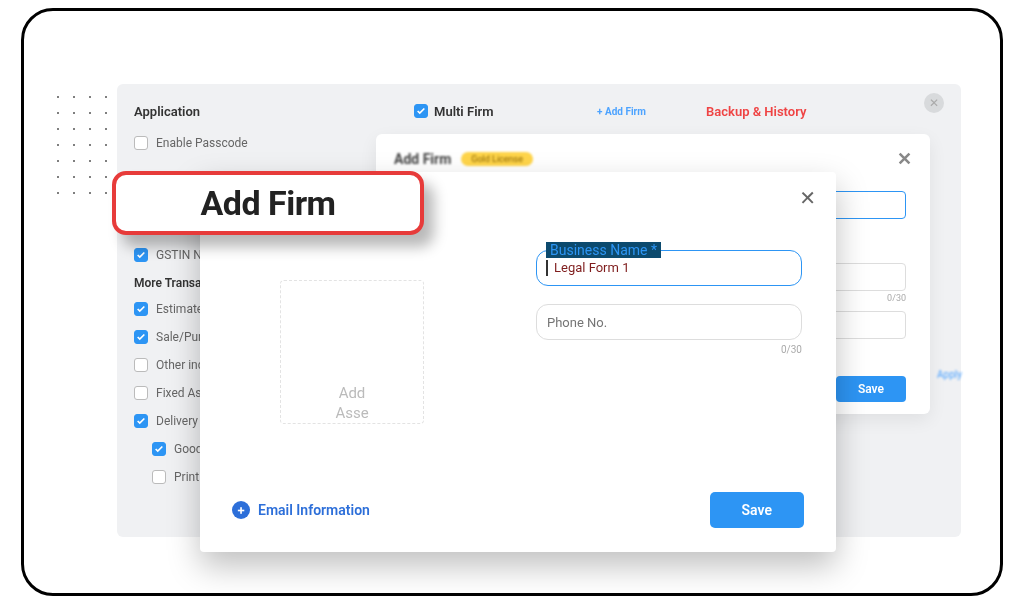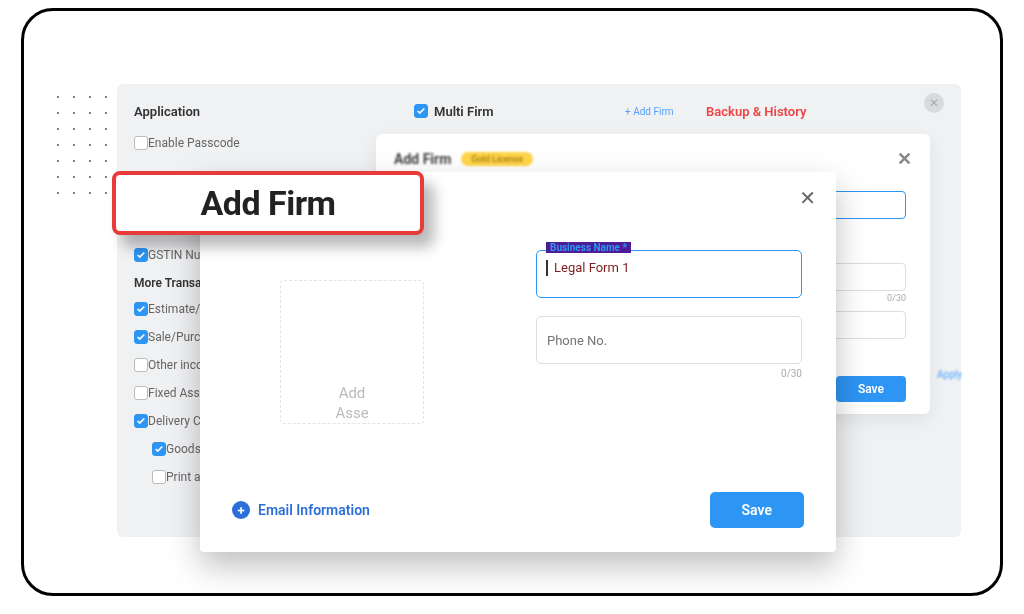--- a/index.html
+++ b/index.html
@@ -20,26 +20,26 @@
   position: absolute; left: 93px; top: 73px; width: 844px; height: 453px;
   background: #f0f1f3; border-radius: 6px;
 }
 
 .top-row {
   position: absolute; left: 110px; top: 88px; width: 810px; height: 24px;
   display: flex; align-items: center;
 }
 .section-label { font-size: 13px; font-weight: 600; color: #333; }
 .multi-firm-group { position: absolute; left: 280px; display: flex; align-items: center; gap: 6px; }
-.add-firm-link { position: absolute; left: 491px; font-size: 10px; color: #4da3ff; }
+.add-firm-link { position: absolute; left: 463px; font-size: 10px; color: #4da3ff; font-weight: bold; }
 .backup-label { position: absolute; left: 572px; font-size: 13px; font-weight: 600; color: #ef4444; }
 .tr-close { position: absolute; right: 0; top: -6px; width: 20px; height: 20px; background: #d8dadc; border-radius: 50%; display:flex;align-items:center;justify-content:center; color:#aaa; font-size:12px; }
 
 .sidebar { position: absolute; left: 110px; top: 125px; width: 210px; }
-.side-item { display: flex; align-items: center; margin-bottom: 14px; font-size: 12px; color: #666; }
+.side-item { display: flex; align-items: center; gap: 8px; margin-bottom: 14px; font-size: 12px; color: #666; }
 .side-sub { margin-left: 18px; }
 .side-section { font-size: 12px; font-weight: 600; color: #333; margin: 8px 0 12px; }
 
 .chk { width: 14px; height: 14px; border: 1.5px solid #bbb; border-radius: 3px; display: inline-flex; align-items: center; justify-content: center; background:#fff; flex-shrink:0; }
 .chk.on { background: #2d95f4; border-color: #2d95f4; }
 .chk.on svg { width: 10px; height: 10px; }
 
 
 .dialog-back {
   position: absolute; left: 352px; top: 123px; width: 554px; height: 280px;
@@ -52,42 +52,42 @@
 .db-field { margin: 8px 24px 0 0; float:right; width: 200px; height: 28px; border: 1.5px solid #2d95f4; border-radius:4px; }
 .db-field2 { margin: 44px 24px 0 0; float:right; width: 200px; height: 28px; border: 1px solid #ddd; border-radius:4px; clear:both; }
 .db-counter { clear: both; float: right; margin: 2px 24px 0 0; font-size: 9px; color: #aaa; }
 .db-field3 { margin: 8px 24px 0 0; float:right; width: 200px; height: 28px; border: 1px solid #ddd; border-radius:4px; clear:both; }
 .db-apply { position: absolute; right: -32px; bottom: 34px; font-size: 10px; color: #4da3ff; filter: blur(1px); }
 .db-save { position:absolute; right:24px; bottom:12px; background:#2d95f4; color:#fff; font-size:12px; font-weight:600; padding:6px 22px; border:none; border-radius:4px; }
 
 
 .highlight-title {
   position: absolute; left: 88px; top: 160px; width: 312px; height: 64px;
-  background: #fff; border: 4px solid #e73b3a; border-radius: 8px;
+  background: #fff; border: 4px solid #e73b3a; border-radius: 14px;
   display: flex; align-items: center; justify-content: center;
   box-shadow: 10px 12px 14px rgba(0,0,0,0.28);
 }
 .highlight-title span { font-size: 34px; font-weight: 700; color: #222; letter-spacing: -0.5px; }
 
 
 .dialog-front {
   position: absolute; left: 176px; top: 161px; width: 636px; height: 380px;
   background: #fff; border-radius: 4px; box-shadow: 0 14px 32px rgba(0,0,0,0.25);
 }
 .df-close { position:absolute; right:20px; top:14px; color:#666; font-size:20px; }
 .df-logo {
   position: absolute; left: 80px; top: 108px; width: 144px; height: 144px;
   border: 1px dashed #e3e3e3; border-radius: 4px; display:flex; align-items:flex-end; justify-content:center;
 }
 .df-logo-text { text-align:center; color:#bbb; font-size:15px; line-height:1.3; }
 
 .df-form { position:absolute; left:336px; top:78px; width:266px; }
 .field-wrap { position:relative; margin-bottom:18px; }
-.float-label { position:absolute; left:10px; top:-8px; background:#4c1d95; padding:0 4px; font-size:10px; color:#2d95f4; font-weight:700; }
-.tf { width:100%; height:48px; border:1.5px solid #2d95f4; border-radius:5px; padding:0 10px; font-size:13px; color:#555; outline:none; }
+.float-label { position:absolute; left:10px; top:-8px; background:#0c4a6e; padding:0 4px; font-size:14px; color:#2d95f4; font-weight:400; }
+.tf { width:100%; height:36px; border:1.5px solid #2d95f4; border-radius:12px; padding:0 10px; font-size:13px; color:#555; outline:none; }
 .tf.plain { border:1px solid #ddd; }
 .cursor-bar { position:absolute; left:10px; top:10px; width:1.5px; height:16px; background:#333; }
 .tf-value { position:absolute; left:18px; top:10px; font-size:13px; color:#7f1d1d; }
 .char-count { text-align:right; font-size:10px; color:#aaa; margin-top:-14px; margin-bottom:12px; }
 
 .df-footer { position:absolute; left:0; right:0; bottom:24px; padding:0 32px; display:flex; align-items:center; }
 .more-info { display:flex; align-items:center; gap:8px; color:#2d6fd9; font-weight:600; font-size:14px; }
 .plus-circle { width:18px; height:18px; background:#2d6fd9; border-radius:50%; display:flex; align-items:center; justify-content:center; color:#fff; font-size:13px; line-height:1; }
 .save-btn { margin-left:auto; background:#2d95f4; color:#fff; border:none; border-radius:5px; padding:10px 32px; font-size:14px; font-weight:600; }
 </style>

